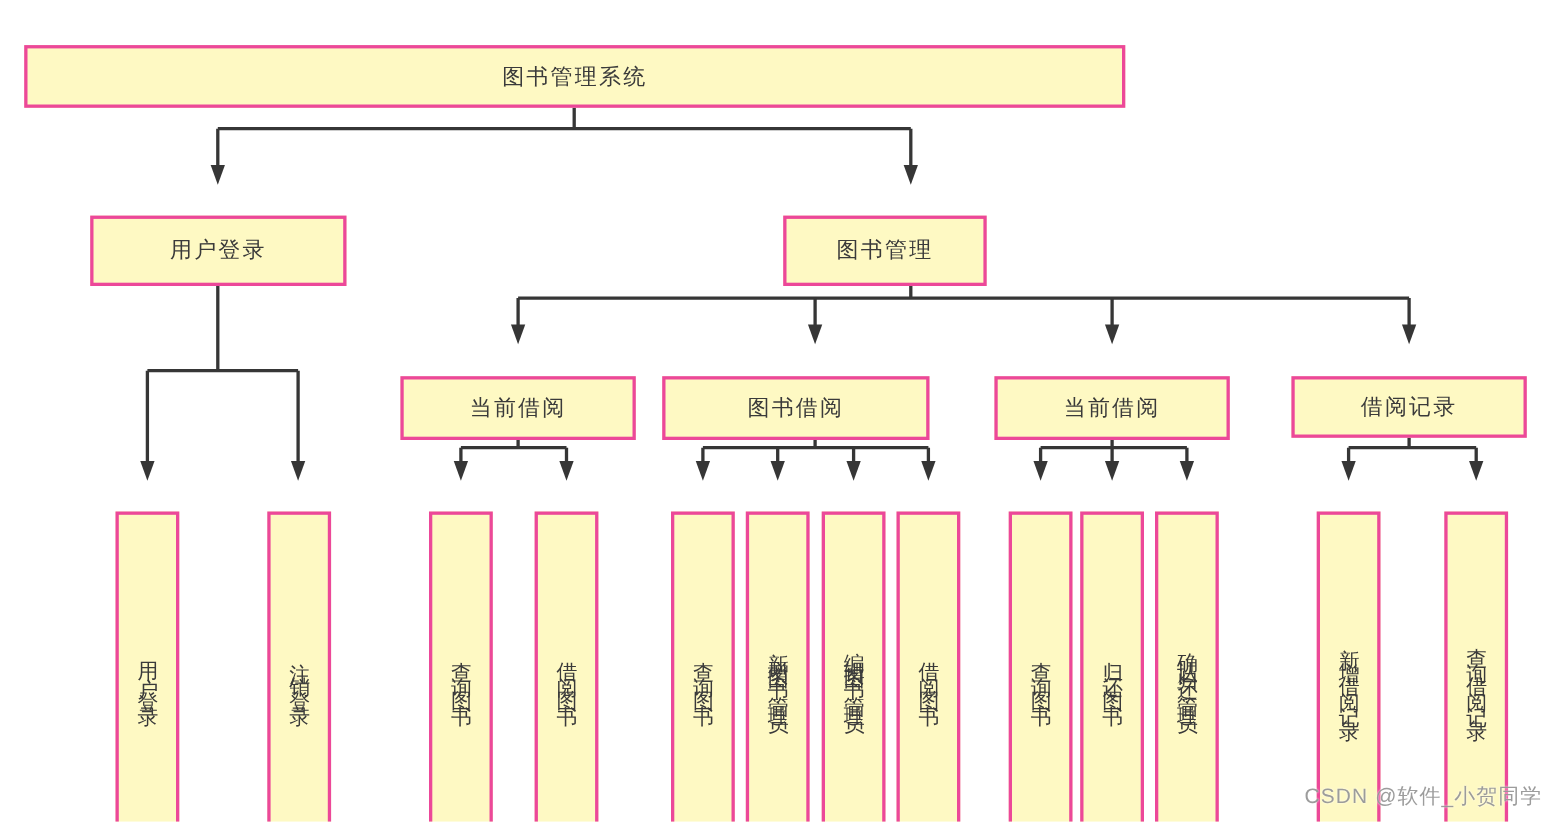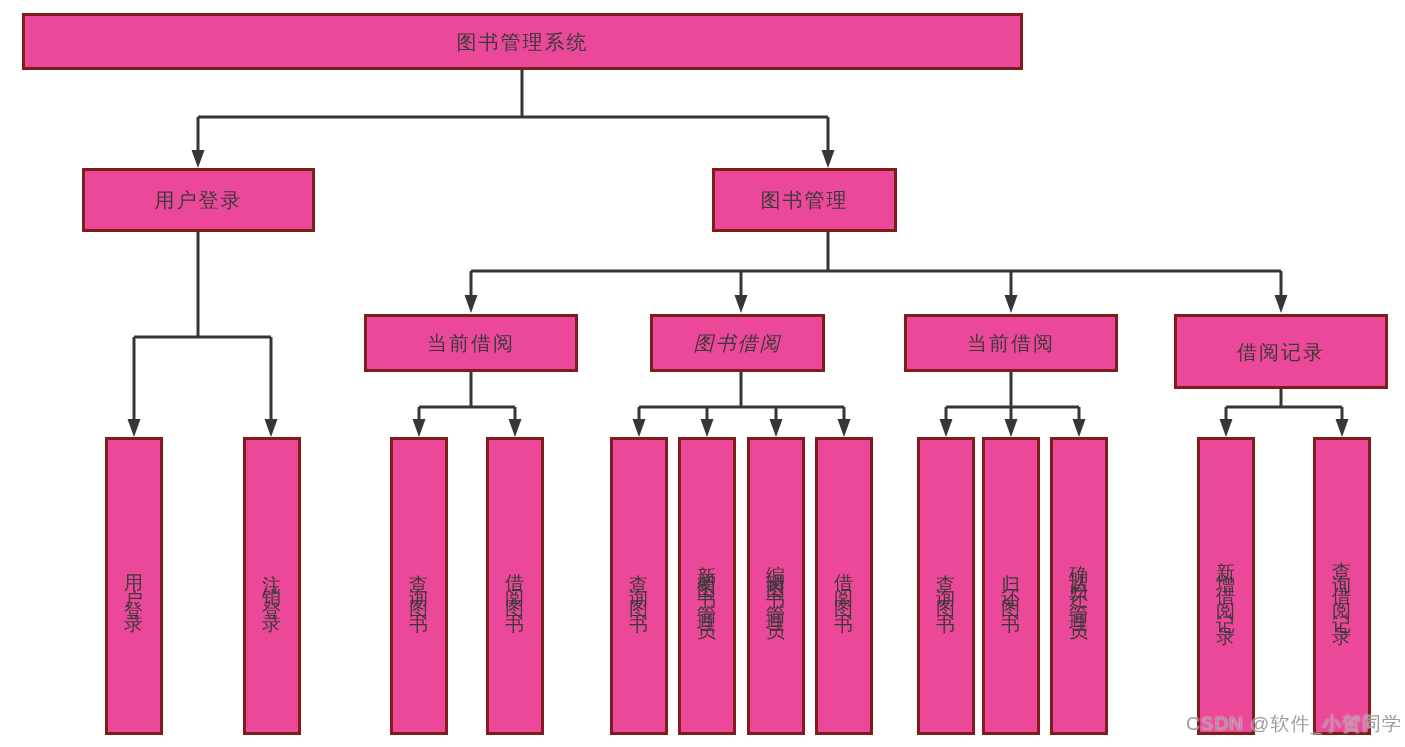--- a/index.html
+++ b/index.html
@@ -22,26 +22,27 @@
     stroke-width: 3;
     fill: none;
   }
   .connectors .arrows polygon {
     fill: #363636;
     stroke: none;
   }
   .box {
     position: absolute;
     box-sizing: border-box;
-    border: 3px solid #7f1d1d;
-    background: #ec4899;
+    border: 3px solid #ec4899;
+    background: #fef9c3;
     display: flex;
     align-items: center;
     justify-content: center;
     text-align: center;
+    margin-top: 28px;
   }
   .hbox {
     font-size: 20px;
     letter-spacing: 2px;
     line-height: 1;
   }
   .vbox {
     top: 437px;
     width: 58px;
     height: 298px;
@@ -101,23 +102,23 @@
       <polygon points="1335.5,419 1348.5,419 1342,437"></polygon>
     </g>
   </svg>
 
   <div class="box hbox" style="left:22px; top:13px; width:1001px; height:57px;">图书管理系统</div>
 
   <div class="box hbox" style="left:82px; top:168px; width:233px; height:64px;">用户登录</div>
   <div class="box hbox" style="left:712px; top:168px; width:185px; height:64px;">图书管理</div>
 
   <div class="box hbox" style="left:364px; top:314px; width:214px; height:58px;">当前借阅</div>
-  <div class="box hbox" style="left:650px; top:314px; width:175px; height:58px;font-style:italic;">图书借阅</div>
+  <div class="box hbox" style="left:602px; top:314px; width:243px; height:58px;">图书借阅</div>
   <div class="box hbox" style="left:904px; top:314px; width:214px; height:58px;">当前借阅</div>
-  <div class="box hbox" style="left:1174px; top:314px; width:214px; height:75px;">借阅记录</div>
+  <div class="box hbox" style="left:1174px; top:314px; width:214px; height:56px;">借阅记录</div>
 
   <div class="box vbox" style="left:105px;">用户登录</div>
   <div class="box vbox" style="left:243px;">注销登录</div>
 
   <div class="box vbox" style="left:390px;">查询图书</div>
   <div class="box vbox" style="left:486px;">借阅图书</div>
 
   <div class="box vbox" style="left:610px;">查询图书</div>
   <div class="box vbox long" style="left:678px;">新增图书（管理员）</div>
   <div class="box vbox long" style="left:747px;">编辑图书（管理员）</div>

